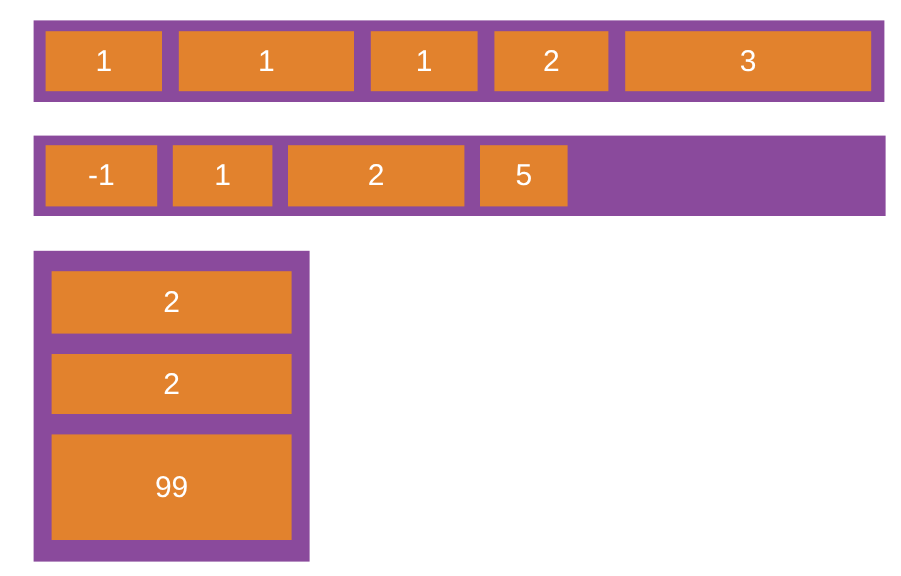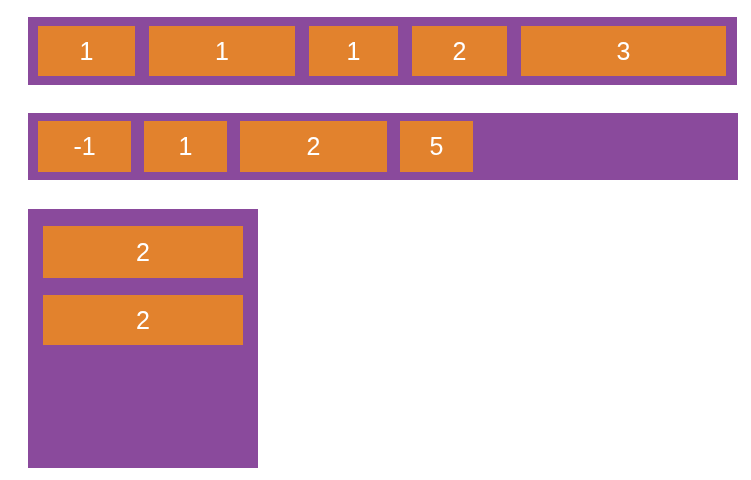--- a/index.html
+++ b/index.html
@@ -91,13 +91,14 @@
 <div class="flex-container row-b">
   <div class="flex-item i1">-1</div>
   <div class="flex-item i2">1</div>
   <div class="flex-item i3">2</div>
   <div class="flex-item i4">5</div>
 </div>
 
 <div class="flex-container col-c">
   <div class="flex-item i1">2</div>
   <div class="flex-item i2">2</div>
+  <div class="flex-item i3">99</div>
 </div>
 
 </body></html>

